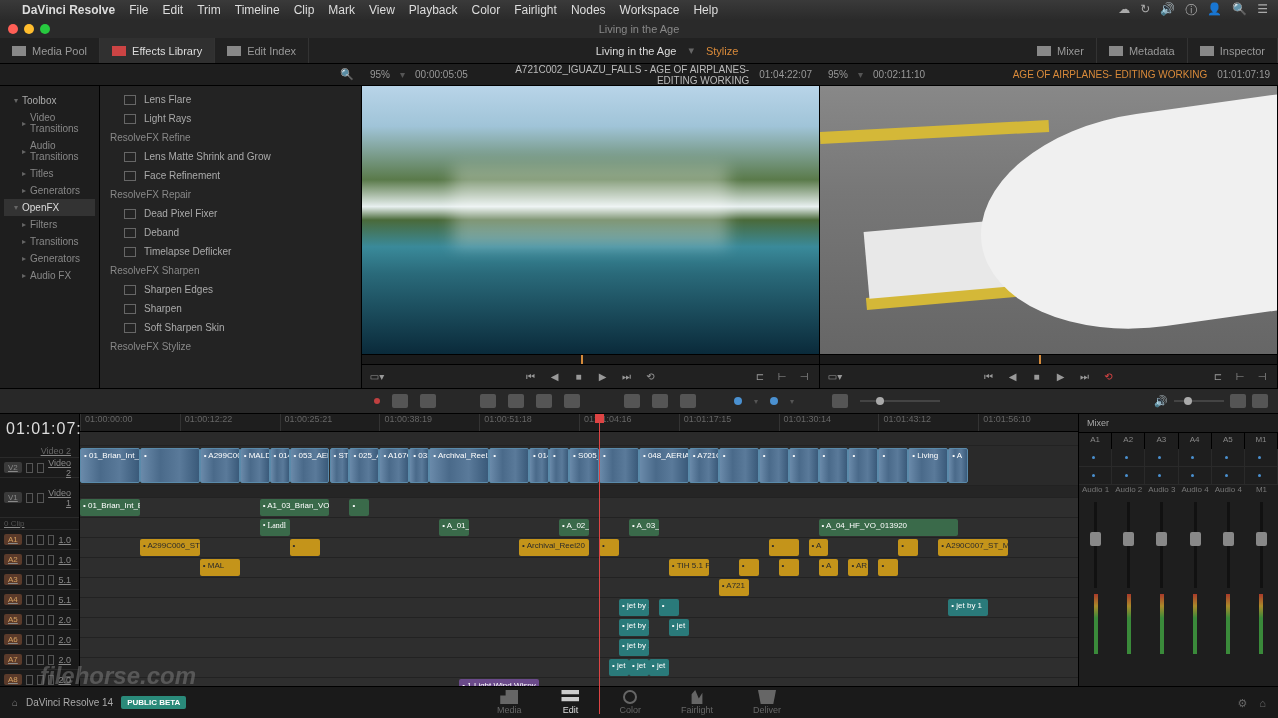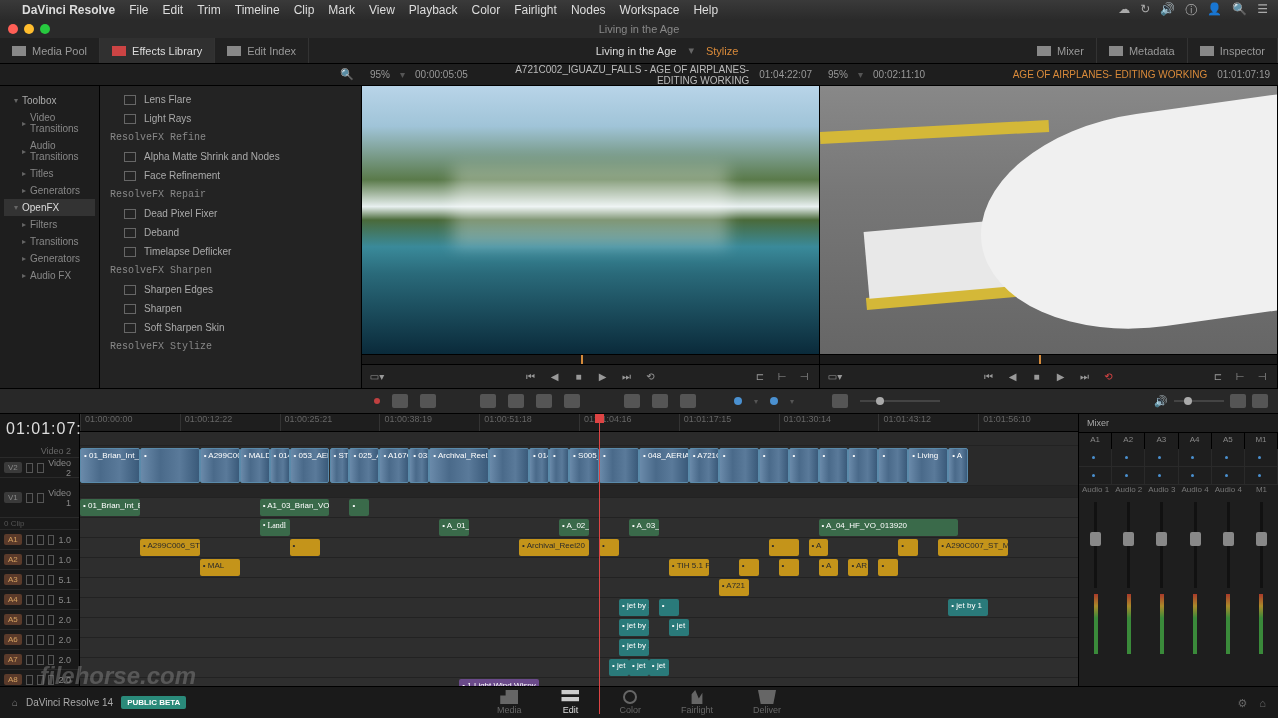--- a/index.html
+++ b/index.html
@@ -38,21 +38,21 @@
 .main { display:flex; height:302px; }
 .leftcol { width:100px; background:#1e1e1e; border-right:1px solid #000; padding:6px 4px; font-size:10px; }
 .leftcol .cat { padding:3px 10px; color:#999; cursor:default; display:flex; align-items:center; gap:4px; }
 .leftcol .cat:before { content:'▸'; font-size:8px; color:#666; }
 .leftcol .cat.open:before { content:'▾'; }
 .leftcol .root { color:#aaa; }
 .leftcol .sub { padding-left:18px; color:#888; }
 .leftcol .fav { margin-top:140px; color:#888; padding:3px 6px; }
 
 .fxlist { width:262px; background:#232323; border-right:1px solid #000; overflow:hidden; padding:4px 0; font-size:10px; }
-.fxgroup { padding:4px 10px; color:#888;font-family:Liberation Mono, monospace; }
+.fxgroup { padding:4px 10px; color:#888; }
 .fxitem { padding:4px 10px 4px 24px; color:#aaa; display:flex; align-items:center; gap:8px; cursor:default; }
 .fxitem:before { content:''; width:10px; height:8px; border:1px solid #666; display:inline-block; }
 
 .viewers { flex:1; display:flex; flex-direction:column; background:#1a1a1a; }
 .viewrow { display:flex; }
 .viewer { flex:1; display:flex; flex-direction:column; border-right:1px solid #000; }
 .vimg { flex:1; background:#333; position:relative; overflow:hidden; }
 .waterfall { background:linear-gradient(to bottom,#b8d4e8 0%,#a0c4d8 15%,#5a7a4a 35%,#e8f0f0 45%,#4a6a3a 50%,#3a8a9a 60%,#2a6a7a 70%,#1a4a5a 85%,#0a2a3a 100%); }
 .waterfall:before { content:''; position:absolute; left:20%; top:30%; width:60%; height:30%; background:rgba(255,255,255,0.3); filter:blur(8px); }
 .airplane { background:linear-gradient(to bottom,#888 0%,#777 40%,#666 100%); }
@@ -75,21 +75,21 @@
 .tooltip-row .spacer { flex:1; }
 .tooltip-row .dot-b { width:8px; height:8px; border-radius:50%; background:#4a90d0; }
 .tooltip-row .slider { width:80px; height:2px; background:#444; position:relative; }
 .tooltip-row .slider:before { content:''; position:absolute; left:20%; top:-3px; width:8px; height:8px; border-radius:50%; background:#aaa; }
 .tooltip-row .volctrl { display:flex; align-items:center; gap:6px; }
 
 
 .timeline-area { display:flex; height:300px; background:#1e1e1e; }
 .tl-left { width:80px; background:#1a1a1a; border-right:1px solid #000; }
 .tl-tc { padding:6px; font-size:16px; font-weight:500; color:#ddd; letter-spacing:1px; }
-.tl-trackhdr { height:20px; display:flex; align-items:center; padding:0 4px; border-bottom:1px solid #2a2a2a; font-size:9px; color:#888; gap:4px; }
+.tl-trackhdr { height:20px; display:flex; align-items:center; padding:0 4px; border-bottom:1px solid #2a2a2a; font-size:9px; color:#888; gap:4px;text-decoration:underline; }
 .tl-trackhdr .tid { background:#3a3a3a; padding:1px 4px; border-radius:2px; font-size:8px; }
 .tl-trackhdr .tid.a { background:#5a3a2a; color:#d4a060; }
 .tl-trackhdr .tbox { width:10px; height:10px; border:1px solid #555; }
 .tl-body { flex:1; position:relative; background:#282828; overflow:hidden; }
 .tl-ruler { height:18px; background:#1e1e1e; display:flex; font-size:9px; color:#666; border-bottom:1px solid #000; position:relative; }
 .tl-ruler span { flex:1; padding-left:4px; border-left:1px solid #333; }
 .tl-playhead { position:absolute; top:0; bottom:0; width:1px; background:#d44; left:52%; z-index:10; }
 .tl-playhead:before { content:''; position:absolute; top:0; left:-4px; width:9px; height:9px; background:#d44; }
 .tl-track { height:20px; border-bottom:1px solid #222; position:relative; background:#2e2e2e; }
 .tl-track.video { height:40px; background:#2a2a2a; }
@@ -231,21 +231,21 @@
     <div class="cat sub">Filters</div>
     <div class="cat sub">Transitions</div>
     <div class="cat sub">Generators</div>
     <div class="cat sub">Audio FX</div>
     <div class="fav">Favorites</div>
   </div>
   <div class="fxlist" id="fxlist">
       <div class="fxitem">Lens Flare</div>
       <div class="fxitem">Light Rays</div>
       <div class="fxgroup">ResolveFX Refine</div>
-      <div class="fxitem">Alpha Matte Shrink and Nodes</div>
+      <div class="fxitem">Lens Matte Shrink and Grow</div>
       <div class="fxitem">Face Refinement</div>
       <div class="fxgroup">ResolveFX Repair</div>
       <div class="fxitem">Dead Pixel Fixer</div>
       <div class="fxitem">Deband</div>
       <div class="fxitem">Timelapse Deflicker</div>
       <div class="fxgroup">ResolveFX Sharpen</div>
       <div class="fxitem">Sharpen Edges</div>
       <div class="fxitem">Sharpen</div>
       <div class="fxitem">Soft Sharpen Skin</div>
       <div class="fxgroup">ResolveFX Stylize</div>

